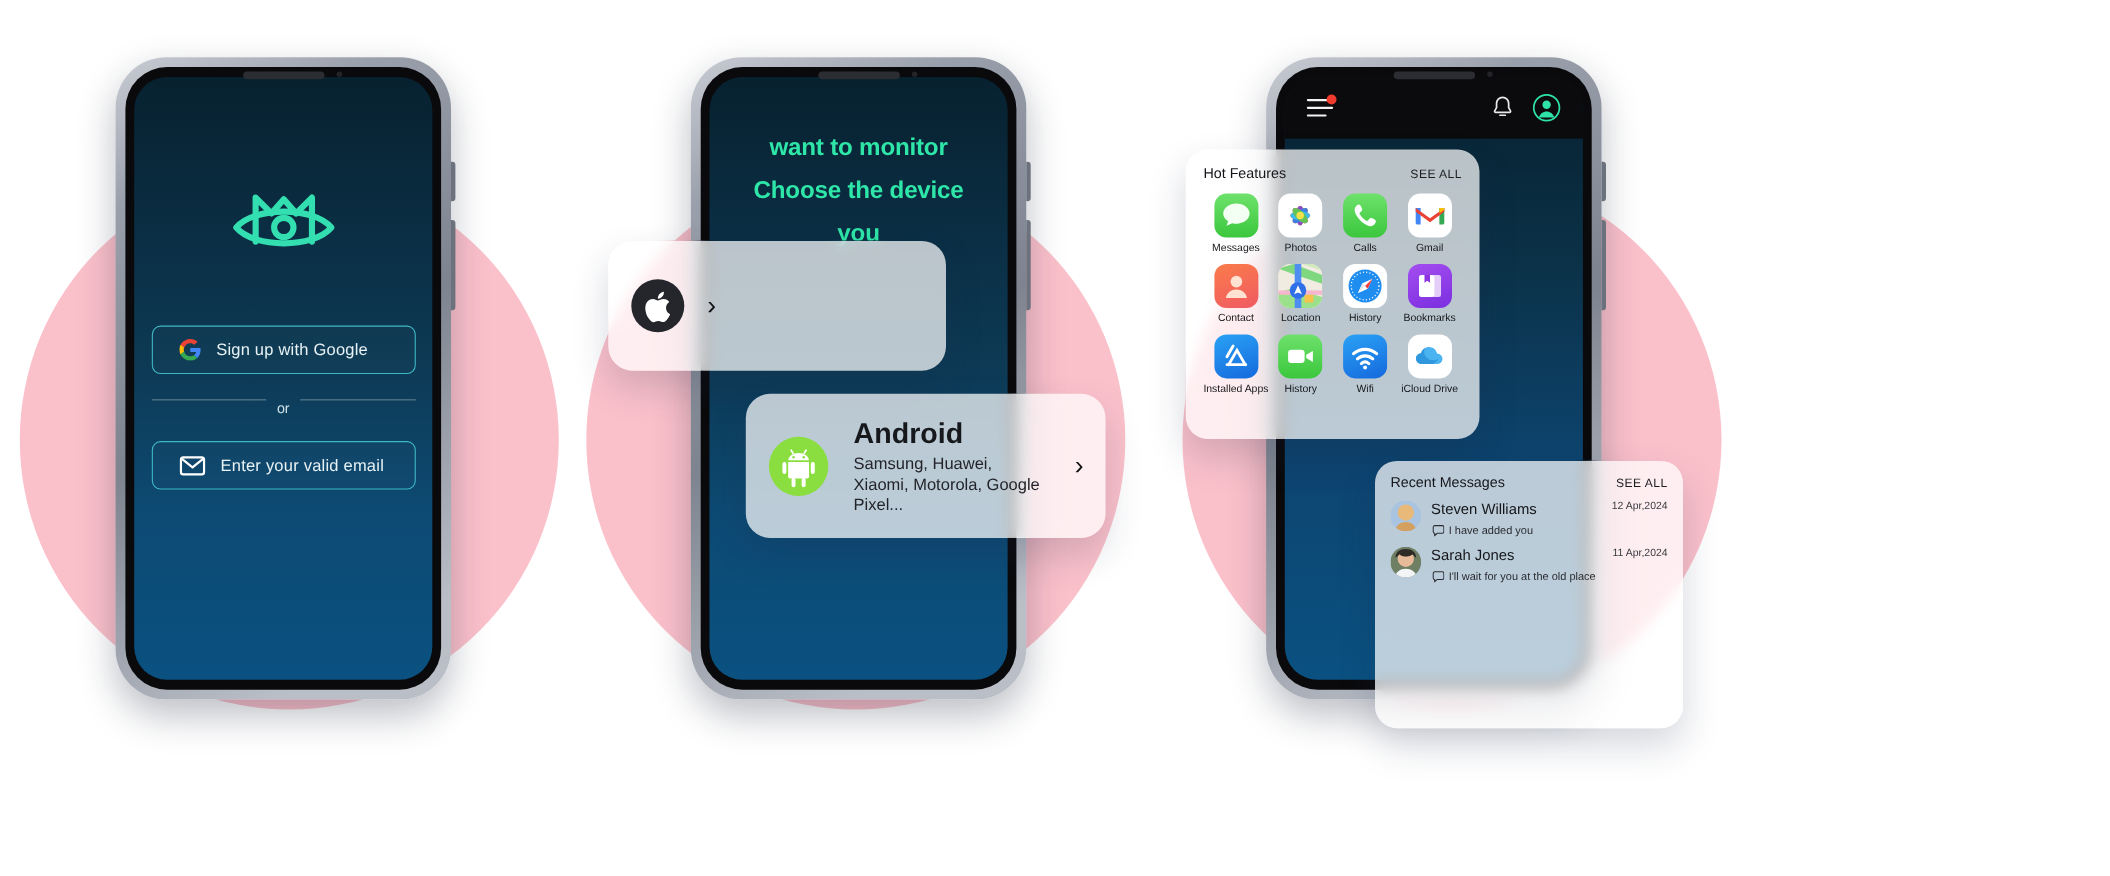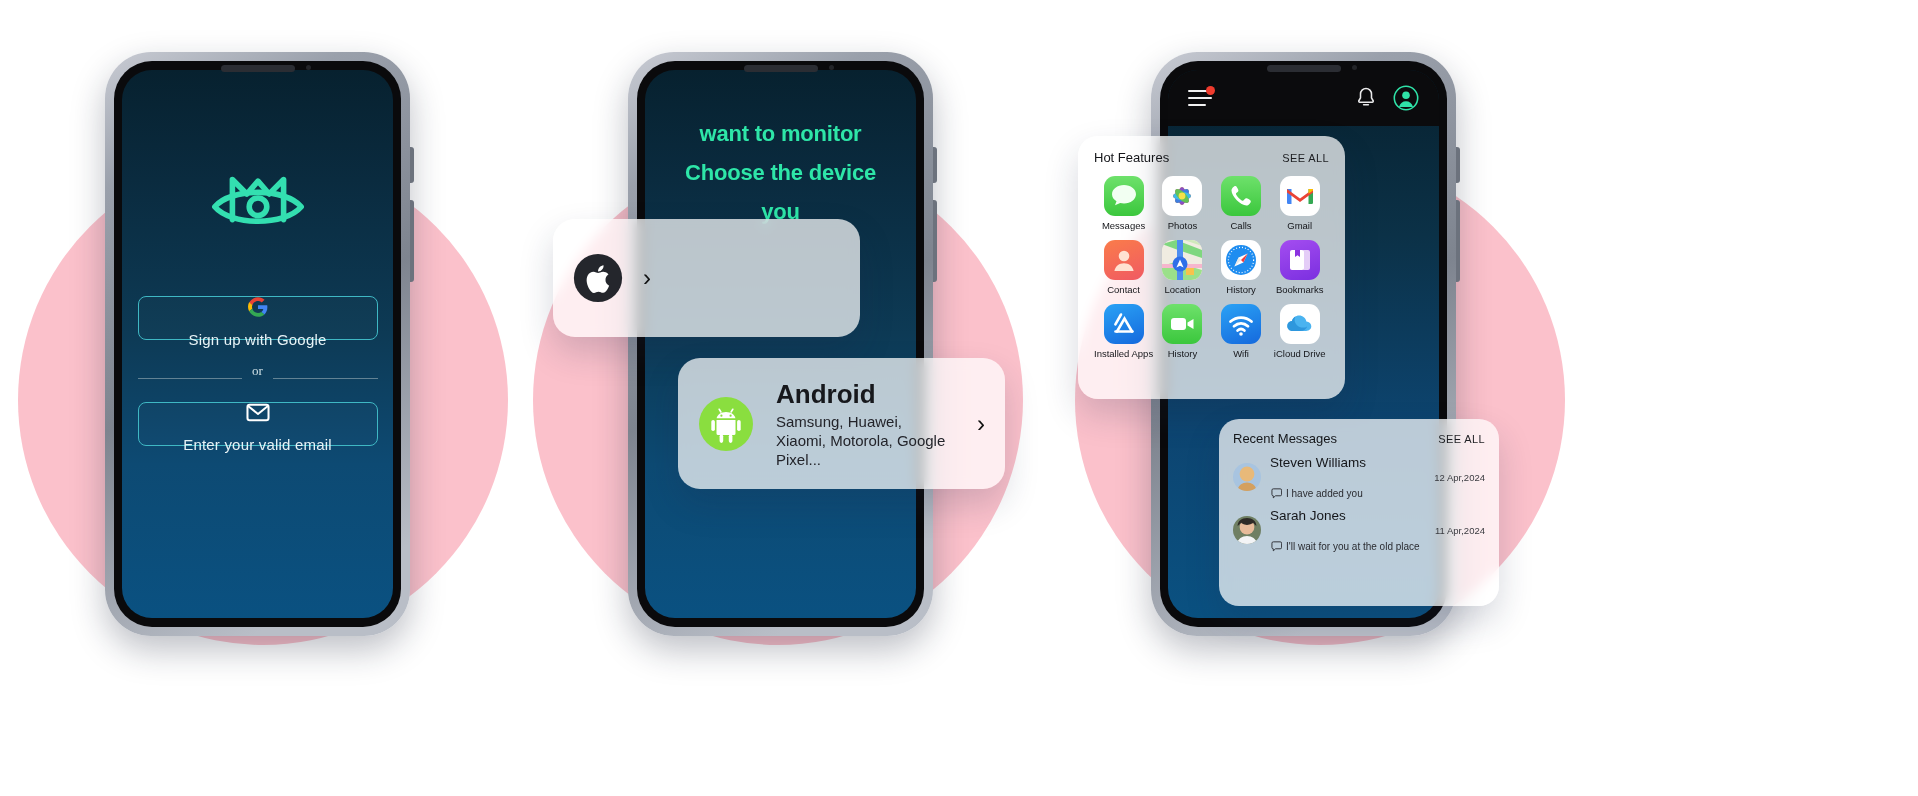--- a/index.html
+++ b/index.html
@@ -80,36 +80,35 @@
     align-items: center;
     padding-top: 96px;
   }
   .logo-wrap { width: 96px; height: 72px; }
   .btn-outline {
     width: 240px; height: 44px;
     border: 1px solid #3fb8c4;
     border-radius: 8px;
     display: flex; align-items: center;
     gap: 14px;
+    padding-left: 24px;
     color: #e8f3f6;
     font-size: 15px;
     letter-spacing: .2px;
     background: rgba(255,255,255,.015);
-    flex-direction: column;
   }
   .btn-outline.google { margin-top: 58px; }
   .btn-outline.email  { margin-top: 23px; }
   .or-row {
     width: 240px;
-    display: flex; align-items: flex-end;
+    display: flex; align-items: flex-start;
     gap: 10px;
     margin-top: 23px;
     color: #cfe0e6;
     font-size: 13px;
-    font-family: Liberation Serif, serif;
   }
   .or-row .rule { flex: 1; height: 1px; background: #7f9aa6; opacity:.75; }
 
   
   #phone2 { left: 628px; top: 52px; width: 305px; height: 584px; }
   .p2-title {
     margin-top: 44px;
     text-align: center;
     color: #2ee6a8;
     font-size: 22px;
@@ -184,26 +183,26 @@
   .panel-title { font-size: 13px; color: #15161a; }
   .see-all { font-size: 11px; letter-spacing: .4px; color: #1d1e22; }
   .app-grid {
     display: grid; grid-template-columns: repeat(4,1fr);
     row-gap: 9px; margin-top: 11px;
   }
   .app-cell { display: flex; flex-direction: column; align-items: center; gap: 4px; }
   .app-ico { width: 40px; height: 40px; border-radius: 11px; position: relative; overflow: hidden; }
   .app-label { font-size: 9.5px; color: #15161a; white-space: nowrap; }
 
-  #recent-msgs { left: 1219px; top: 419px; width: 280px; height: 187px; padding: 12px 14px 8px; }
-  .msg-row { display: flex; align-items: center; gap: 9px; margin-top: 9px; }
+  #recent-msgs { left: 1250px; top: 419px; width: 280px; height: 243px; padding: 12px 14px 8px; }
+  .msg-row { display: flex; gap: 9px; margin-top: 9px; }
   .avatar { width: 28px; height: 28px; border-radius: 50%; flex: none; overflow: hidden; position: relative; }
   .msg-mid { flex: 1; min-width: 0; }
   .msg-name { font-size: 13.5px; color: #15161a; line-height: 16px; }
-  .msg-prev { font-size: 10px; color: #2b2c31; display: flex; align-items: center; gap: 4px; margin-top: 17px; }
+  .msg-prev { font-size: 10px; color: #2b2c31; display: flex; align-items: center; gap: 4px; margin-top: 6px; }
   .msg-date { font-size: 9.5px; color: #3a3b40; white-space: nowrap; }
 </style>
 </head>
 <body>
 
 <div class="stage">
 
   <div class="pink-circle" style="left:18px;  top:155px; width:490px; height:490px;"></div>
   <div class="pink-circle" style="left:533px; top:155px; width:490px; height:490px;"></div>
   <div class="pink-circle" style="left:1075px;top:155px; width:490px; height:490px;"></div>

